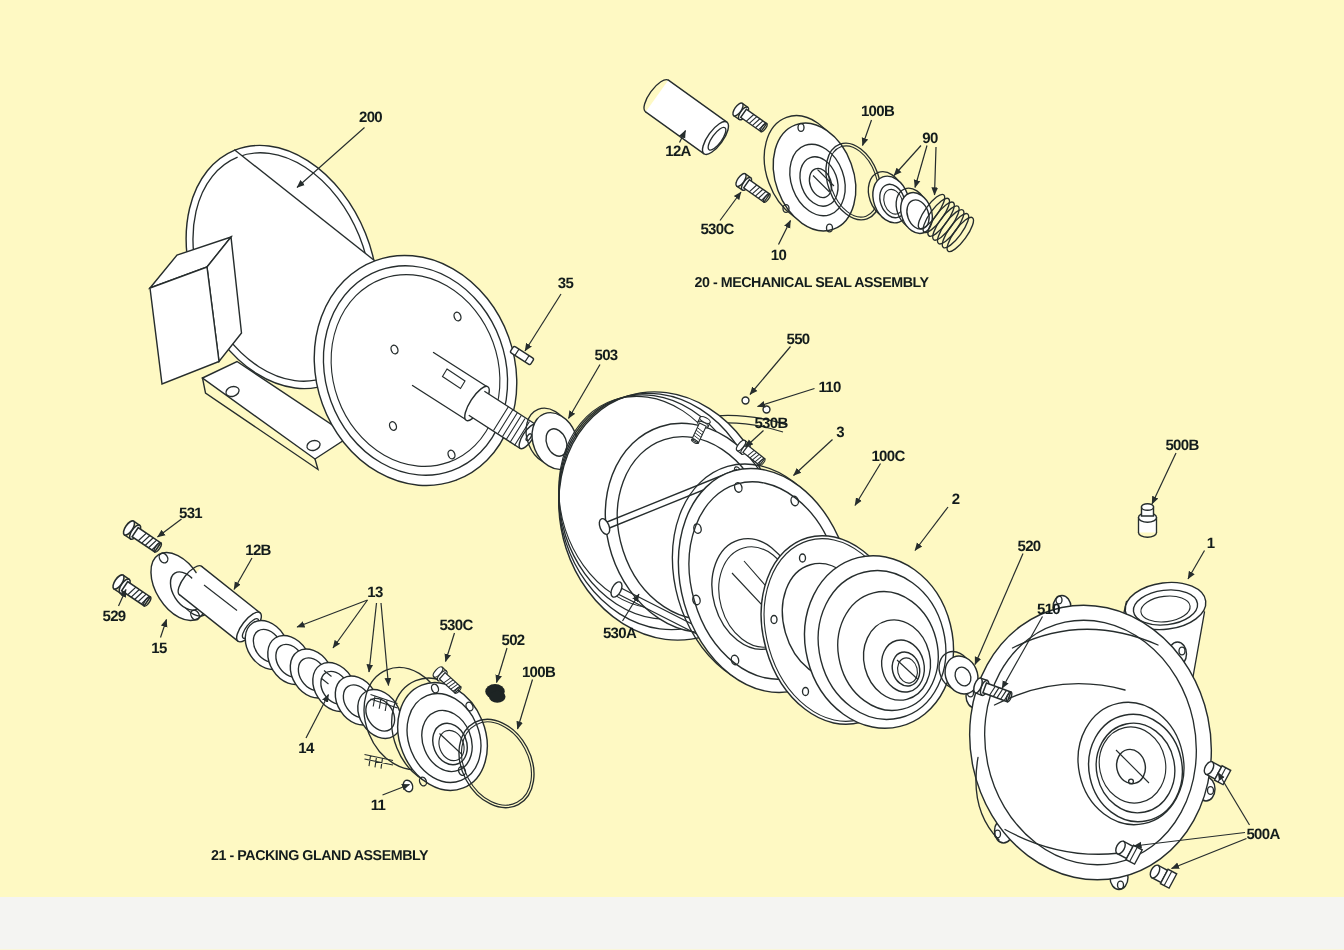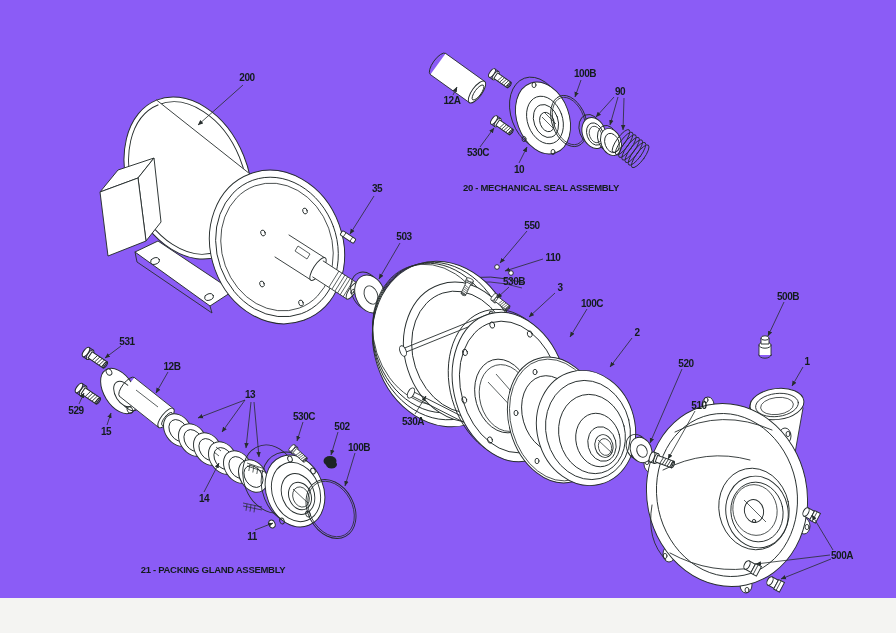--- a/index.html
+++ b/index.html
@@ -1,16 +1,16 @@
 <!DOCTYPE html>
 <html><head>
 <meta charset="utf-8">
 <style>
   html,body{margin:0;padding:0;background:#f4f4f2;}
-  .stage{width:896px;height:598px;background:#8b5cf6;position:relative;overflow:hidden;
+  .stage{width:896px;height:598px;background:#fef9c3;position:relative;overflow:hidden;
          font-family:"Liberation Sans",sans-serif;}
   svg{display:block;}
   .ln{stroke:#262d2d;fill:none;stroke-width:0.9;stroke-linecap:round;}
   .lt{stroke:#262d2d;fill:none;stroke-width:0.75;}
   .wh{fill:#ffffff;stroke:#262d2d;stroke-width:0.95;}
   .whn{fill:#ffffff;stroke:none;}
   .dk{fill:#1d2424;stroke:none;}
   .ldr{stroke:#262d2d;stroke-width:0.8;fill:none;marker-end:url(#arr);}
   .lbl{font-family:"Liberation Sans",sans-serif;font-size:10px;font-weight:700;
        fill:#131c1c;letter-spacing:-0.45px;text-anchor:middle;}

